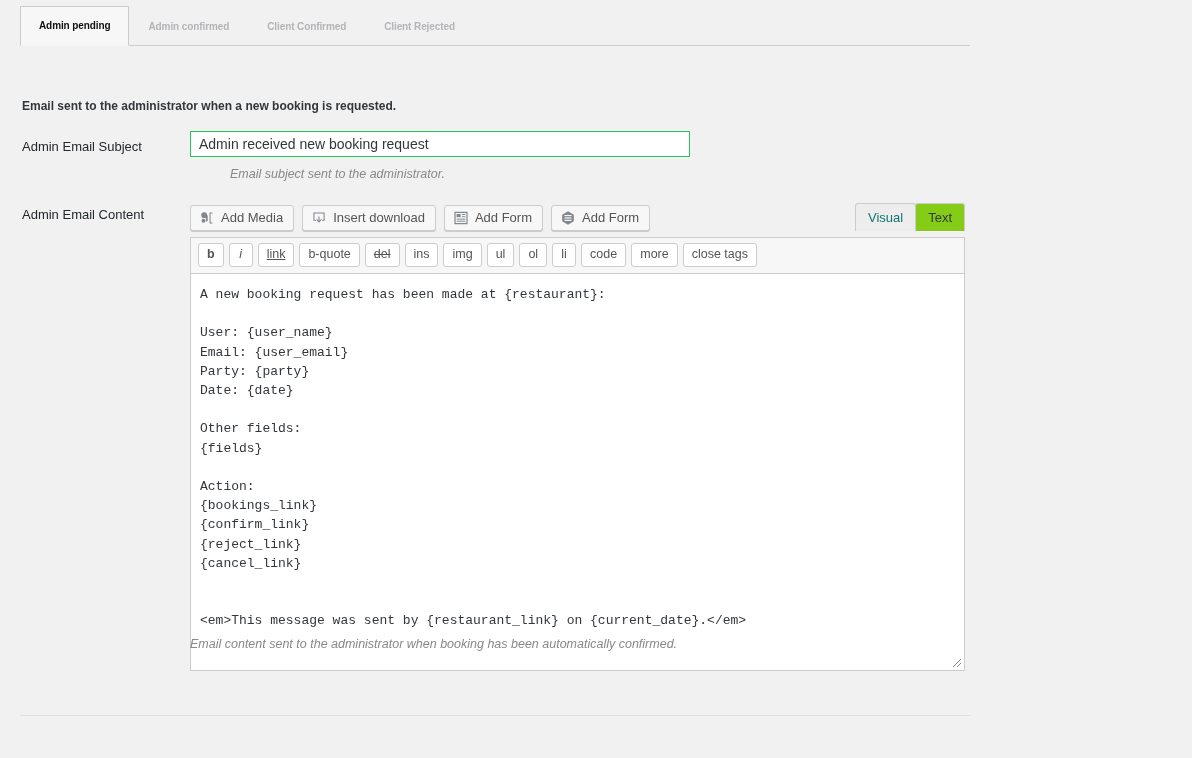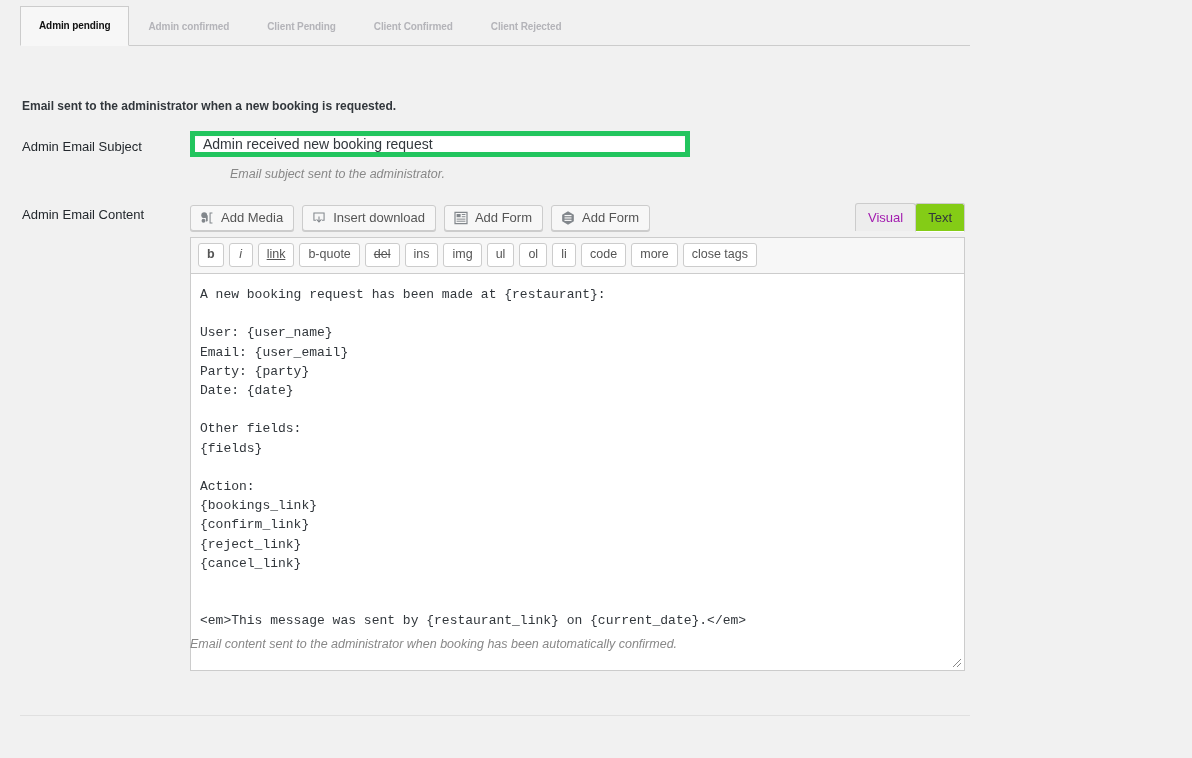--- a/index.html
+++ b/index.html
@@ -84,21 +84,21 @@
   }
   .row-label.subject { top: 93px; }
   .row-label.content { top: 161px; }
 
   .subject-input {
     position: absolute;
     left: 170px;
     top: 85px;
     width: 500px;
     height: 26px;
-    border: 5px solid #22c55e;
+    border: 1px solid #22c55e;
     background: #fff;
     font-family: "Liberation Sans", sans-serif;
     font-size: 14px;
     color: #32373c;
     padding: 3px 8px;
     line-height: 18px;
     box-shadow: 0 1px 2px rgba(0,0,0,0.04) inset;
     border-radius: 0;
     outline: none;
   }
@@ -152,21 +152,21 @@
 
   .vt-tabs {
     position: absolute;
     right: 0;
     top: 4px;
     display: flex;
     align-items: flex-end;
   }
   .vt-tab {
     font-size: 13px;
-    color: #a21caf;
+    color: #0f766e;
     padding: 5px 12px 6px;
     line-height: 18px;
     border: 1px solid #ccc;
     background: #ededed;
     border-bottom: none;
     margin-left: -1px;
     border-radius: 3px 3px 0 0;
     cursor: pointer;
     height: 28px;
   }
@@ -240,21 +240,20 @@
   }
 </style>
 </head>
 <body>
 
 <div class="page">
 
   <div class="tab-strip">
       <a class="tab active">Admin pending</a>
       <a class="tab">Admin confirmed</a>
-      <a class="tab">Client Pending</a>
       <a class="tab">Client Confirmed</a>
       <a class="tab">Client Rejected</a>
     </div>
 
   <div class="panel">
 
     <div class="intro">Email sent to the administrator when a new booking is requested.</div>
 
     <div class="row-label subject">Admin Email Subject</div>
     <input class="subject-input" type="text" value="Admin received new booking request" style="">

